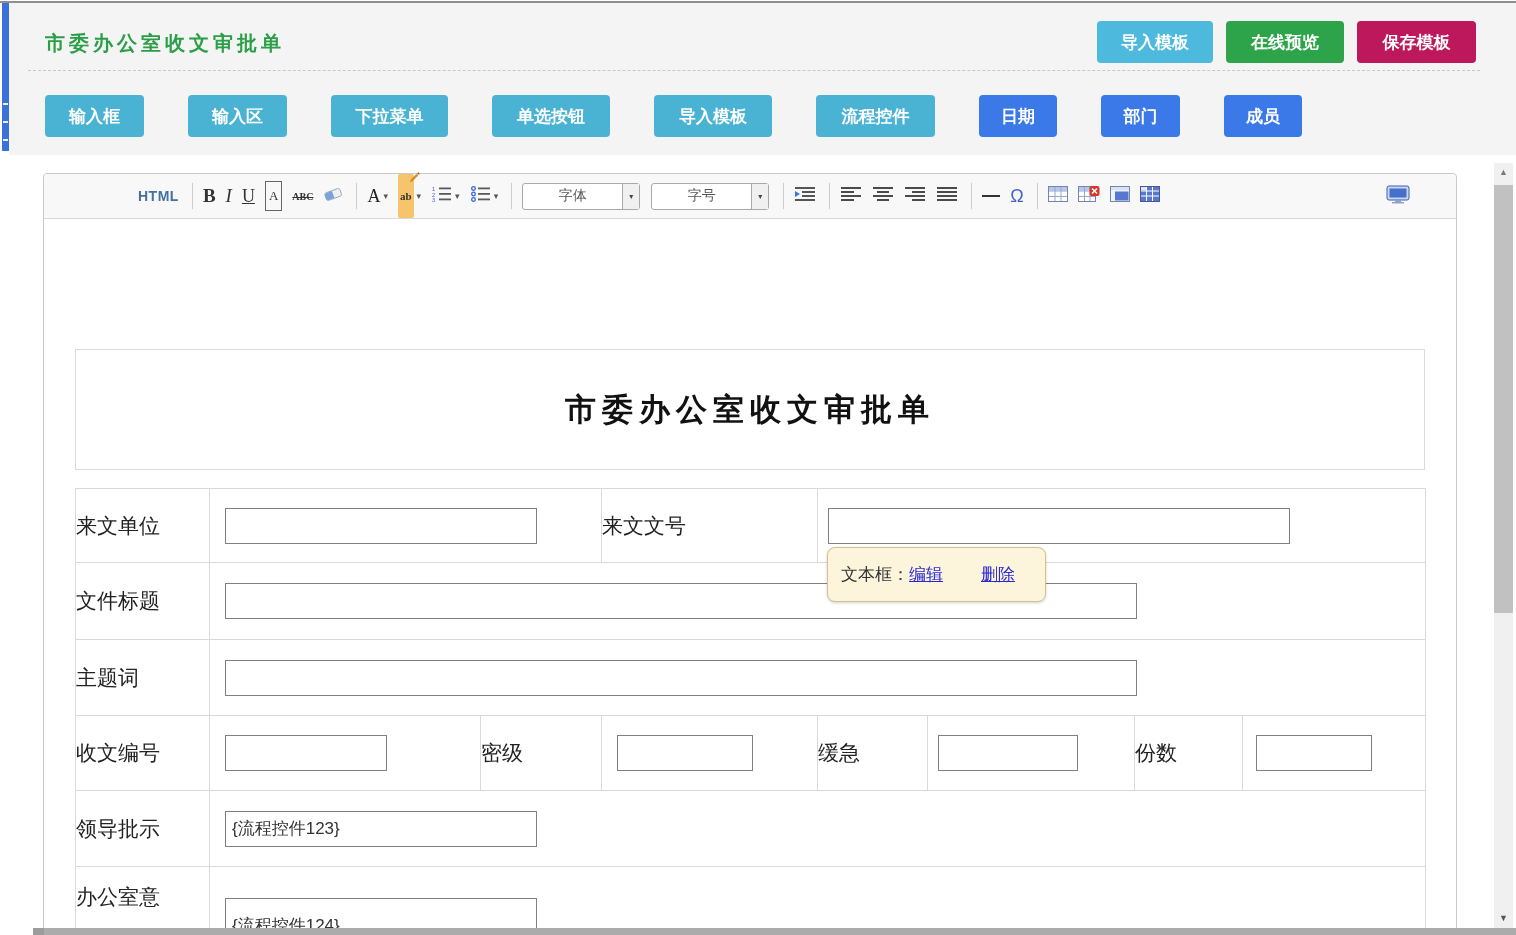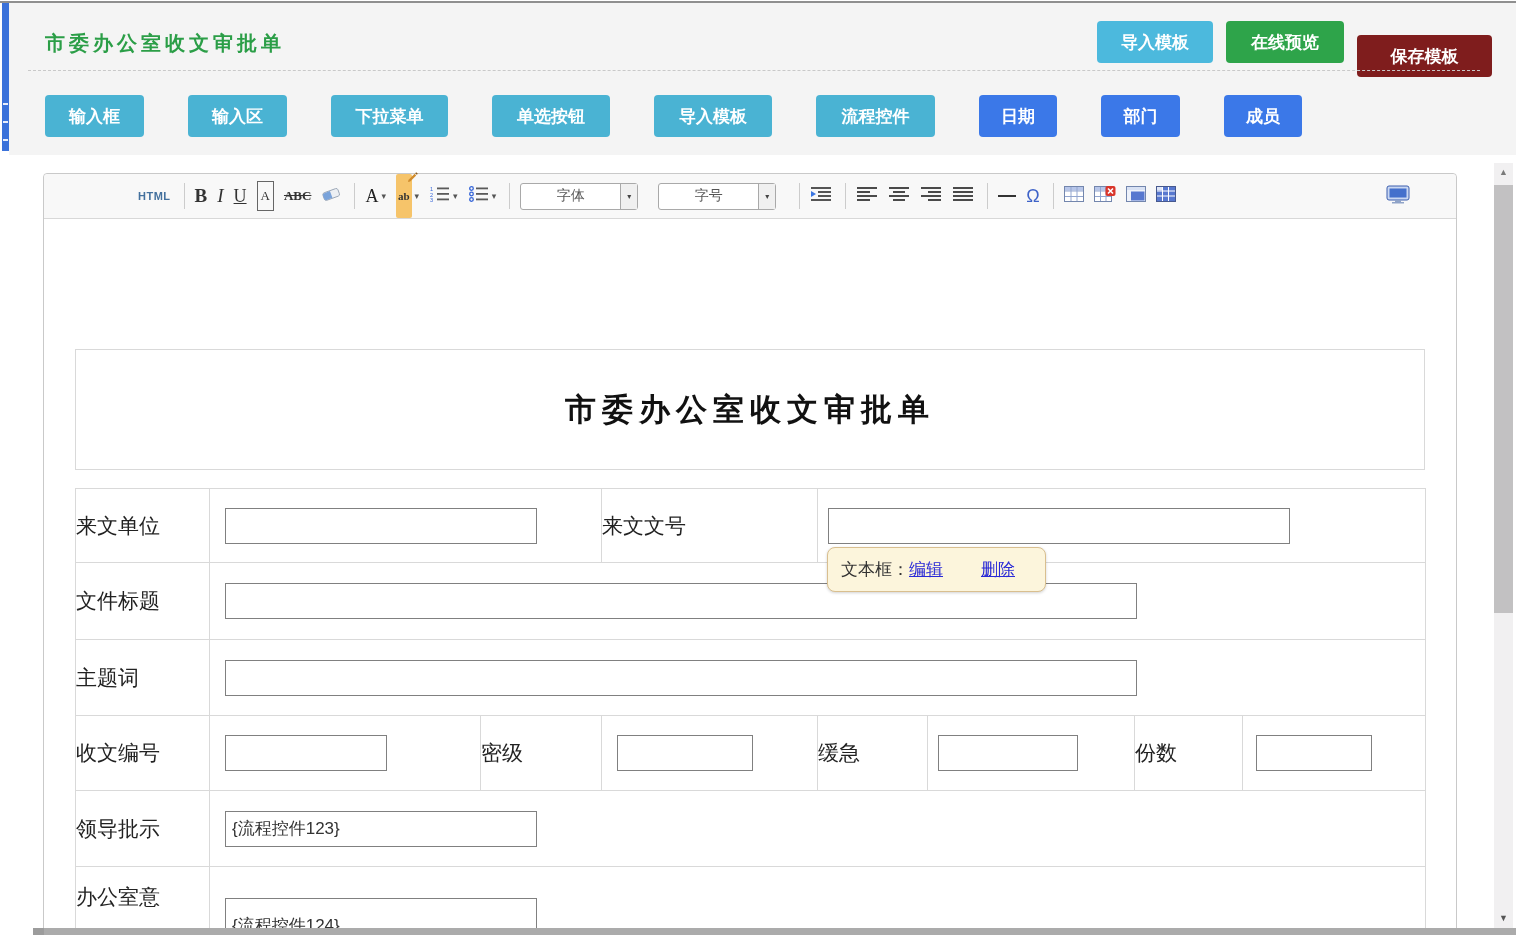--- a/index.html
+++ b/index.html
@@ -13,56 +13,56 @@
   .top-panel  { position:absolute; left:9px; top:3px; right:0; height:152px; background:#f4f4f4; }
 
   .page-title { position:absolute; left:45px; top:30px; font-size:20px; font-weight:bold;
                 letter-spacing:4px; color:#2b9e47; }
 
   .top-actions { position:absolute; top:21px; left:1097px; display:flex;border-radius:13px; }
   .abtn { height:42px; border-radius:4px; color:#fff; font-weight:bold; font-size:17px;
           display:flex; align-items:center; justify-content:center; cursor:pointer; }
   .abtn.import  { width:116px; background:#4cb9dd; margin-right:13px; }
   .abtn.preview { width:118px; background:#2ea44a; margin-right:13px; }
-  .abtn.save    { width:135px; background:#7f1d1d;margin-top:14px; }
+  .abtn.save    { width:119px; background:#be185d; }
 
   .dashed-sep { position:absolute; top:70px; left:28px; width:1452px; border-top:1px dashed #c9c9c9; }
 
   .widget-row { position:absolute; top:95px; left:45px; display:flex;gap:32px; }
   .wbtn { height:42px; border-radius:4px; color:#fff; font-weight:bold; font-size:17px;
           display:flex; align-items:center; justify-content:center; margin-right:12px; cursor:pointer; }
   .wbtn.teal  { background:#4ab3d3; }
   .wbtn.royal { background:#3b78e8; }
   .w99{width:99px;} .w117{width:117px;} .w118{width:118px;} .w119{width:119px;}
   .w78{width:78px;} .w79{width:79px;}
 
   
   .editor { position:absolute; left:43px; top:173px; width:1414px; height:762px;
             border:1px solid #c9c9c9; border-radius:4px 4px 0 0; background:#fff; }
   .toolbar { height:45px; background:#f8f8f8; border-bottom:1px solid #d8d8d8;
              border-radius:4px 4px 0 0; display:flex; align-items:center;
              padding:0 36px 0 94px; }
   .ti { display:flex; align-items:center; justify-content:center; height:30px;
         margin-right:10px; cursor:pointer; white-space:nowrap; }
   .tsep { width:1px; height:26px; background:#ccc; margin:0 10px 0 3px; }
-  .src  { font-size:11px; font-weight:bold; color:#44719e; letter-spacing:.5px; }
+  .src  { font-size:14px; font-weight:bold; color:#44719e; letter-spacing:.5px; }
   .b-bold   { font-family:"Liberation Serif", serif; font-weight:bold; font-size:19px; color:#333; }
   .b-italic { font-family:"Liberation Serif", serif; font-style:italic; font-size:19px; color:#333; }
   .b-under  { font-family:"Liberation Serif", serif; font-size:18px; text-decoration:underline; color:#333; }
   .b-boxa   { font-family:"Liberation Serif", serif; font-size:13px; border:1px solid #666;
               padding:0 3px; color:#333; }
-  .b-strike { font-family:"Liberation Serif", serif; font-weight:bold; font-size:13px;
+  .b-strike { font-family:"Liberation Serif", serif; font-weight:bold; font-size:10px;
               text-decoration:line-through; color:#333; }
   .b-fore   { font-family:"Liberation Serif", serif; font-size:18px; color:#222; }
   .caret { font-size:9px; color:#555; margin-left:3px; }
   .ab-chip { background:#f6c46a; font:bold 11px "Liberation Serif", serif; color:#333;
              padding:16px 2px; border-radius:2px; position:relative; }
   .ab-chip svg { position:absolute; right:-6px; top:-2px; }
   .tb-select { width:118px; height:27px; background:#fff; border:1px solid #a9a9a9;
-               border-radius:3px; display:flex; align-items:stretch; margin-right:20px; cursor:pointer; }
+               border-radius:3px; display:flex; align-items:stretch; margin-right:11px; cursor:pointer; }
   .tb-select .slbl { flex:1; display:flex; align-items:center; justify-content:center;
                      color:#555; font-size:14px; }
   .tb-select .sdd  { width:17px; border-left:1px solid #a9a9a9; background:#f0f0f0;
                      display:flex; align-items:center; justify-content:center;
                      font-size:8px; color:#444; }
   .hr-glyph { display:inline-block; width:18px; height:2px; background:#333; }
   .omega { font-size:18px; color:#3f63c8; }
   .spacer { flex:1; }
 
   
@@ -77,21 +77,21 @@
          color:#333; padding:0 6px; display:block; }
   .ml10{margin-left:10px;} .ml13{margin-left:13px;} .ml15{margin-left:15px;}
   .w116{width:116px;} .w136{width:136px;} .w140{width:140px;} .w162{width:162px;}
   .w312{width:312px;} .w462{width:462px;} .w912{width:912px;}
   .vtop { vertical-align:top !important; }
   .pt16 { padding-top:16px !important; }
   .pt31 { padding-top:31px !important; }
   .inp.tall { height:55px; }
 
   
-  .tooltip { position:absolute; left:827px; top:547px; width:219px; height:45px;
+  .tooltip { position:absolute; left:827px; top:547px; width:219px; height:55px;
              background:#fcf5dc; border:1px solid #d9bf8f; border-radius:8px;
              box-shadow:0 1px 3px rgba(0,0,0,.18); display:flex; align-items:center;
              padding:0 13px; font-size:17px; color:#333; z-index:6; }
   .tooltip a { color:#2929d6; text-decoration:underline; cursor:pointer; }
   .tooltip .del { margin-left:38px; }
 
   
   .vscroll { position:absolute; left:1494px; top:163px; bottom:7px; width:19px; background:#f1f0f1; }
   .vscroll .arrow { position:absolute; left:0; width:19px; height:17px; display:flex;
                     align-items:center; justify-content:center; font-size:9px; color:#7a7a7a; }

